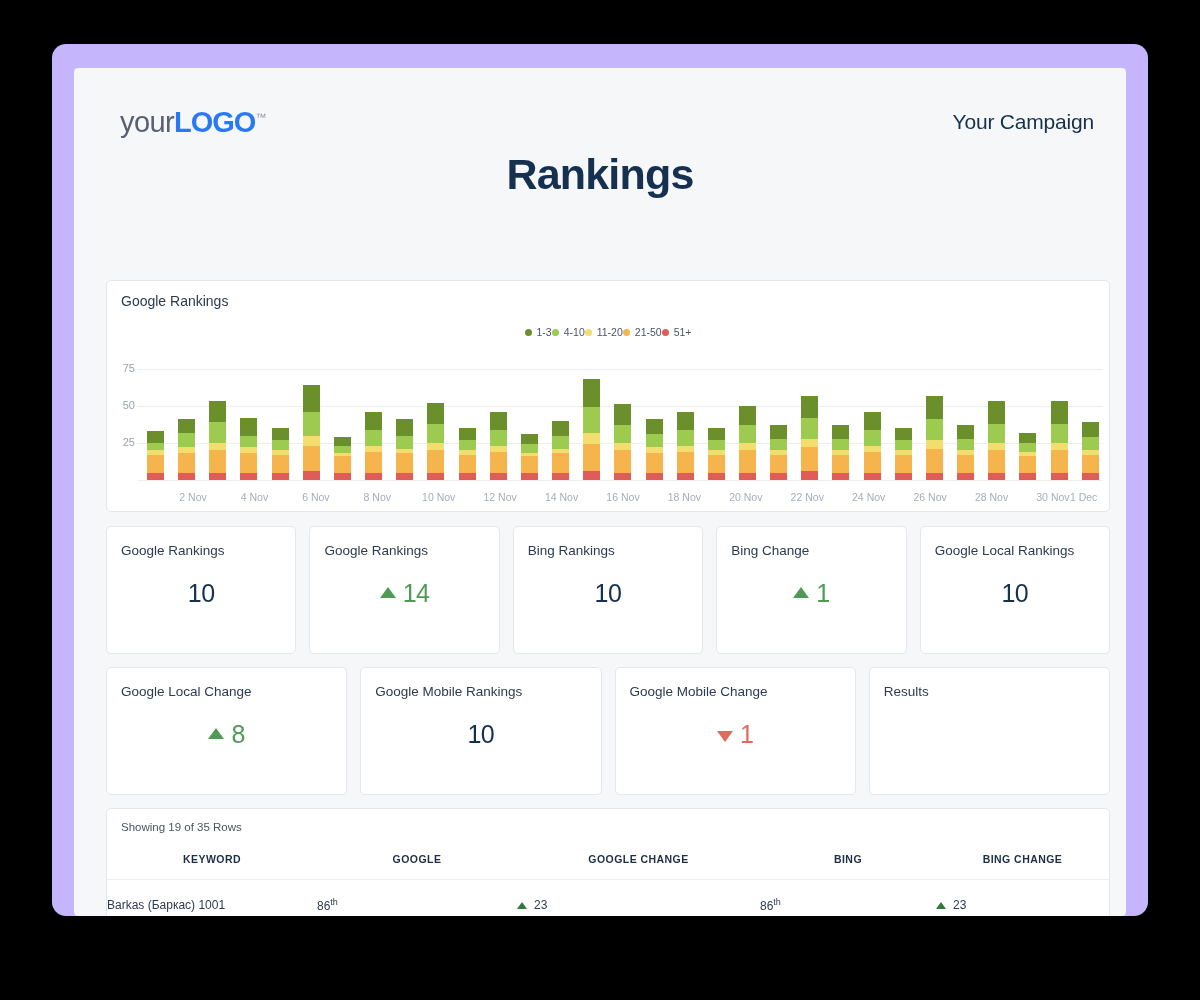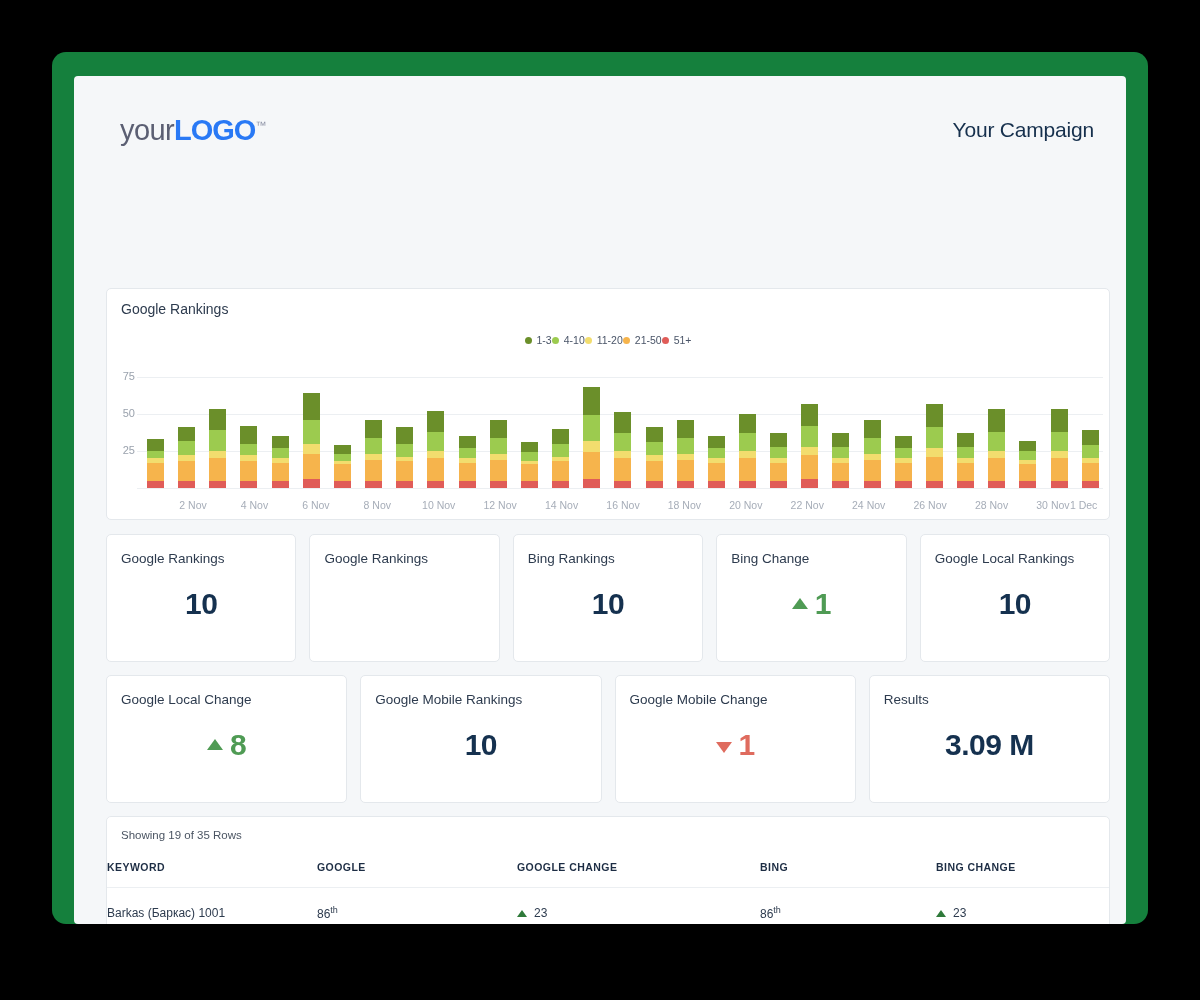--- a/index.html
+++ b/index.html
@@ -16,24 +16,24 @@
     position: relative;
     width: 1200px;
     height: 1000px;
     background: #000000;
   }
 
   
   #shell {
     position: absolute;
     left: 52px;
-    top: 52px;
+    top: 44px;
     width: 1096px;
     height: 872px;
-    background: #15803d;
+    background: #c4b5fd;
     border-radius: 14px;
     overflow: hidden;
   }
 
   
   #page {
     position: absolute;
     left: 22px;
     top: 24px;
     width: 1052px;
@@ -197,22 +197,22 @@
     top: 16px;
     font-size: 13.5px;
     color: #2d3b4e;
     white-space: nowrap;
   }
   .kpi-value {
     position: absolute;
     left: 0; right: 0;
     top: 52px;
     text-align: left;
-    font-size: 30px;
-    font-weight: 700;
+    font-size: 25px;
+    font-weight: 400;
     color: #15314f;
     letter-spacing: -0.5px;
     display: flex;
     align-items: center;
     justify-content: center;
     gap: 7px;
   }
   .kpi-value.up   { color: #4f9b54; }
   .kpi-value.down { color: #df6b5e; }
   .arrow-up {
@@ -254,21 +254,21 @@
     left: 0;
     width: 100%;
     border-collapse: collapse;
     table-layout: fixed;
   }
   table.rank-table th {
     font-size: 10.5px;
     font-weight: 700;
     color: #1d2d44;
     letter-spacing: 0.45px;
-    text-align: left;
+    text-align: center;
     padding: 6px 0 14px 0;
     border-bottom: 1px solid #eceff2;
   }
   table.rank-table td {
     font-size: 12px;
     color: #2d3b4e;
     padding: 17px 0;
     border-bottom: 1px solid #eef1f4;
     vertical-align: middle;
   }
@@ -295,20 +295,21 @@
 
 <div id="viewport">
   <div id="shell">
     <div id="page">
 
       <div class="report-header">
         <div class="logo"><span>your</span><span class="logo-bold">LOGO</span><span class="logo-tm">™</span></div>
 
         <div class="campaign-name">Your Campaign</div>
 
+        <div class="report-title">Rankings</div>
       </div>
 
       <div class="card" id="chart-card">
         <div class="chart-title">Google Rankings</div>
 
         <div class="chart-legend" id="chart-legend">
             <div class="legend-item">
               <span class="legend-dot" style="background: rgb(107, 143, 42);"></span>
               <span>1-3</span>
             </div>
@@ -584,20 +585,24 @@
 
       <div class="kpi-row" id="kpi-row-1">
           <div class="kpi-card">
             <div class="kpi-label">Google Rankings</div>
             <div class="kpi-value">
               <span>10</span>
             </div>
           </div>
           <div class="kpi-card">
             <div class="kpi-label">Google Rankings</div>
+            <div class="kpi-value up">
+              <span class="arrow-up"></span>
+              <span>14</span>
+            </div>
           </div>
           <div class="kpi-card">
             <div class="kpi-label">Bing Rankings</div>
             <div class="kpi-value">
               <span>10</span>
             </div>
           </div>
           <div class="kpi-card">
             <div class="kpi-label">Bing Change</div>
             <div class="kpi-value up">
@@ -629,23 +634,20 @@
           </div>
           <div class="kpi-card">
             <div class="kpi-label">Google Mobile Change</div>
             <div class="kpi-value down">
               <span class="arrow-down"></span>
               <span>1</span>
             </div>
           </div>
           <div class="kpi-card">
             <div class="kpi-label">Results</div>
-            <div class="kpi-value">
-              <span>3.09 M</span>
-            </div>
           </div>
         </div>
 
       <div class="card" id="table-card">
         <div class="table-meta">Showing 19 of 35 Rows</div>
         <table class="rank-table">
           <thead>
             <tr>
               <th class="c-keyword">KEYWORD</th>
               <th class="c-google">GOOGLE</th>

